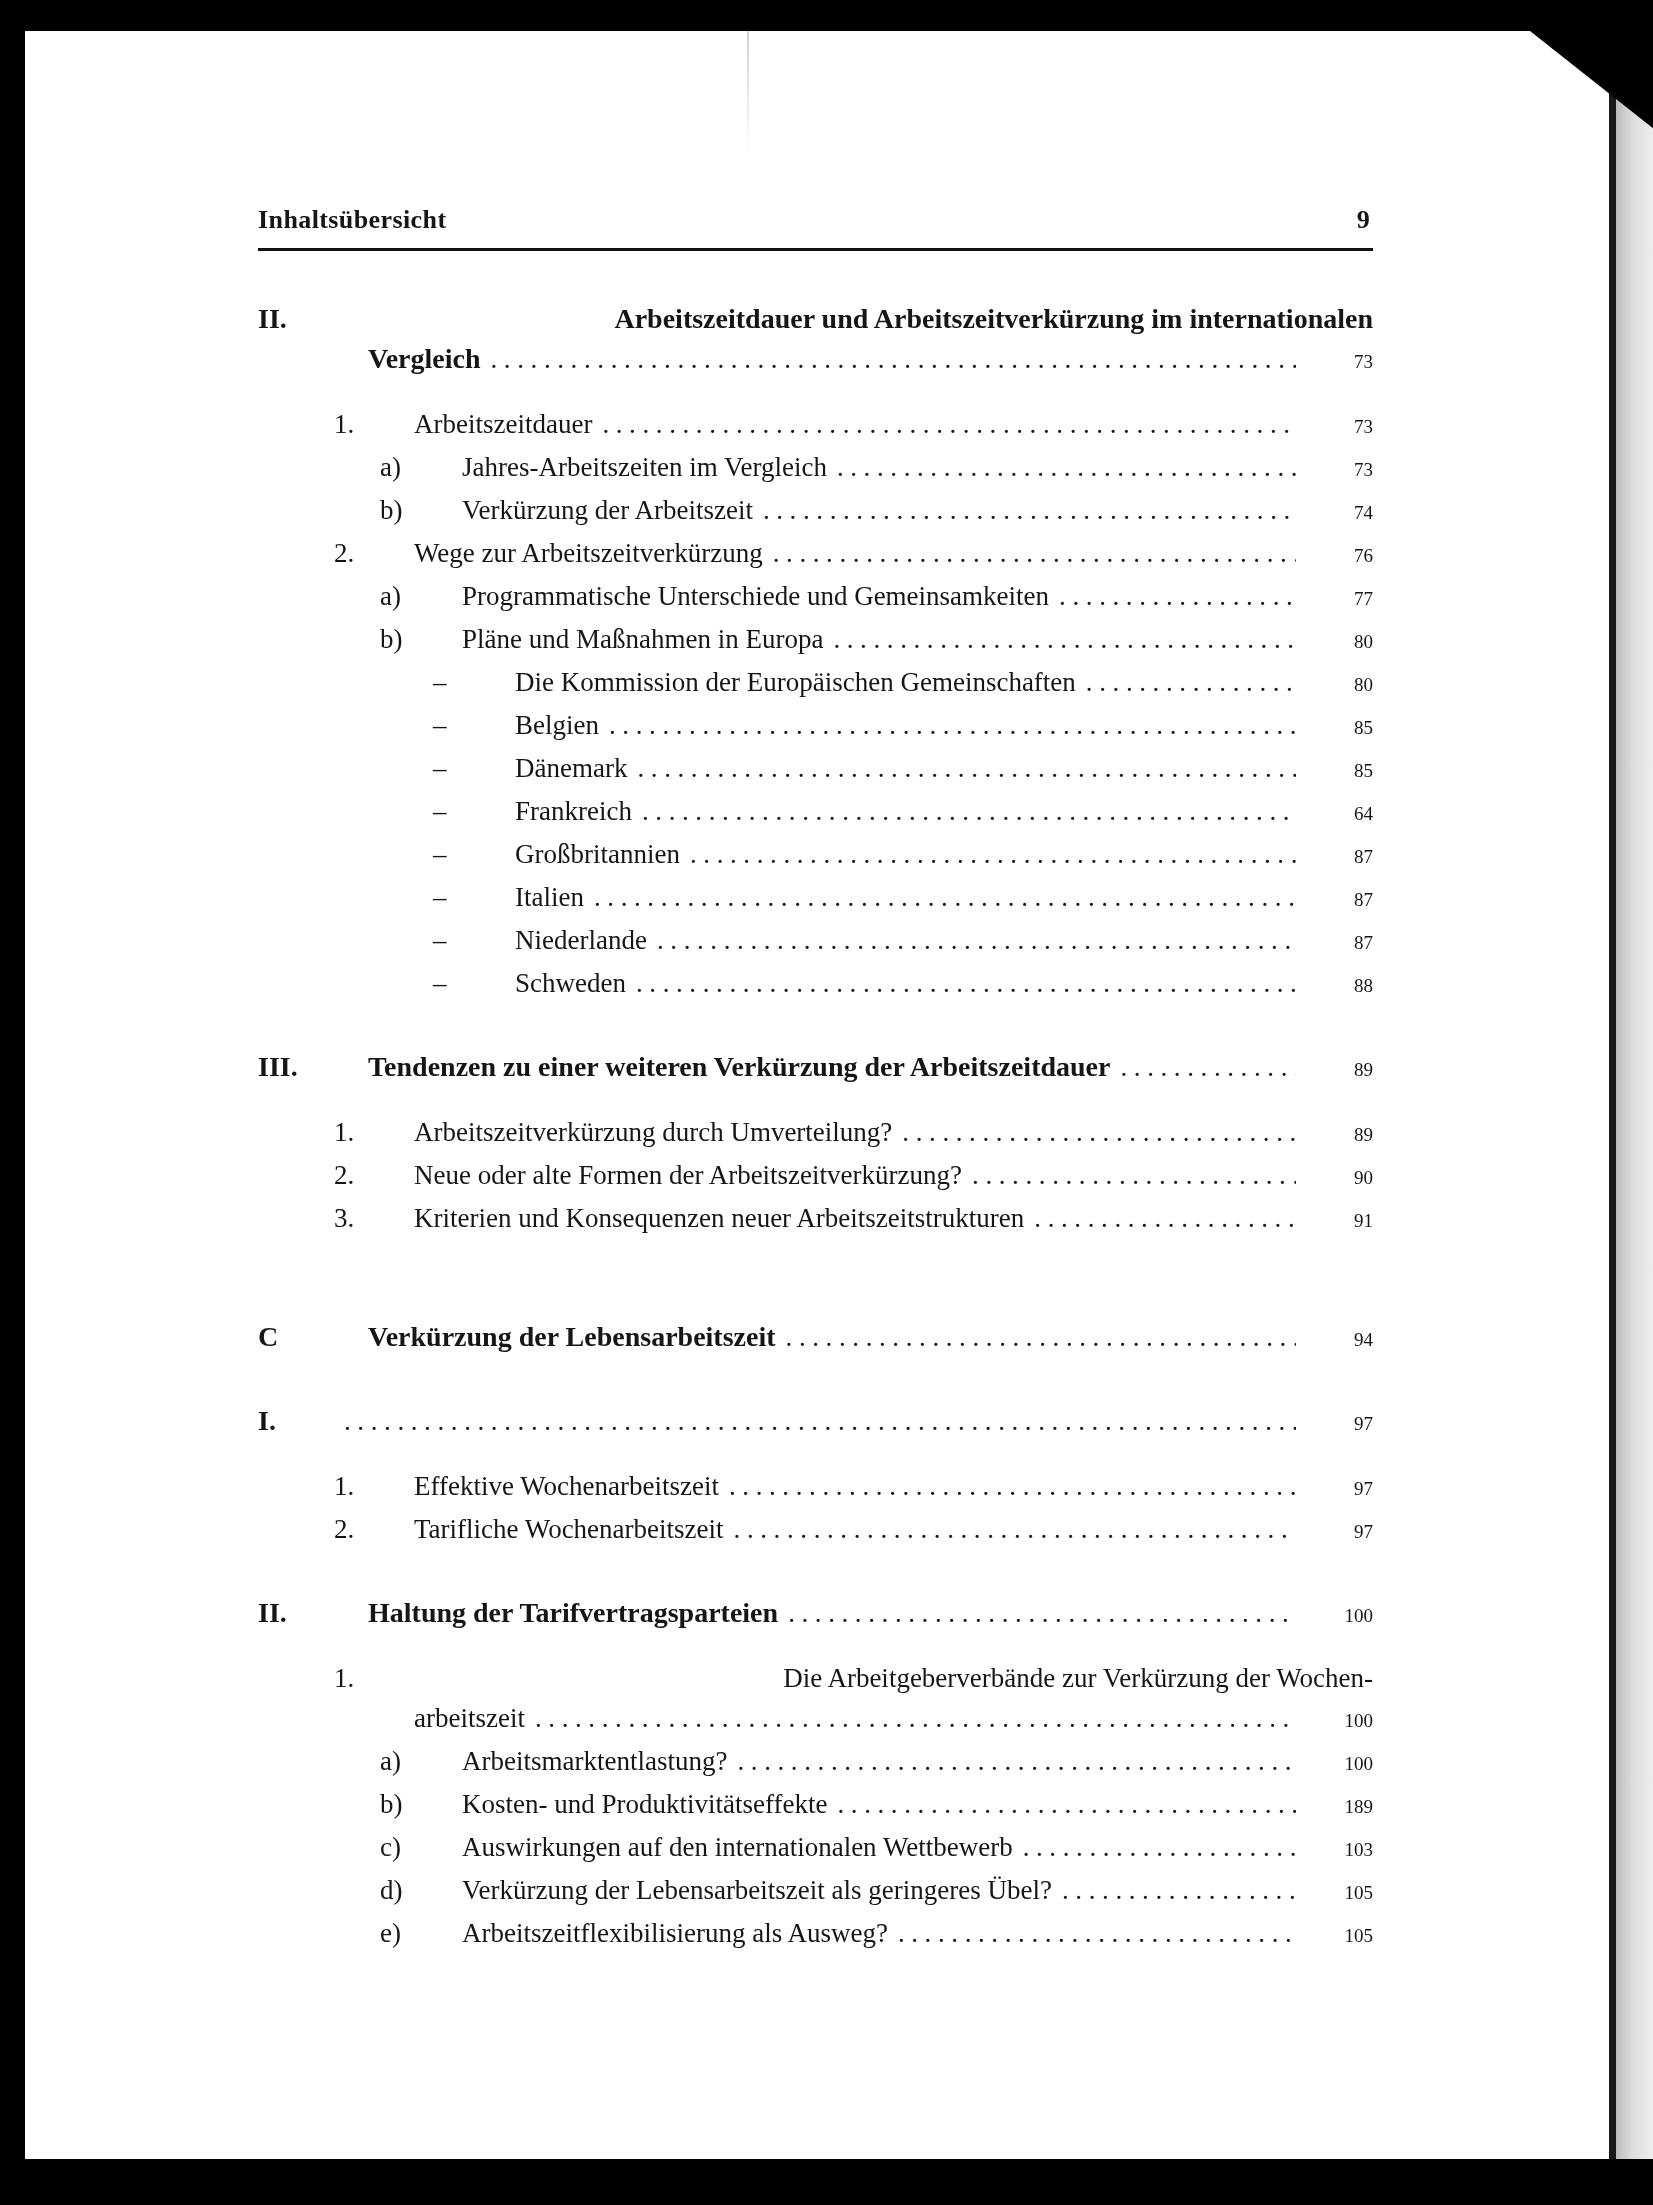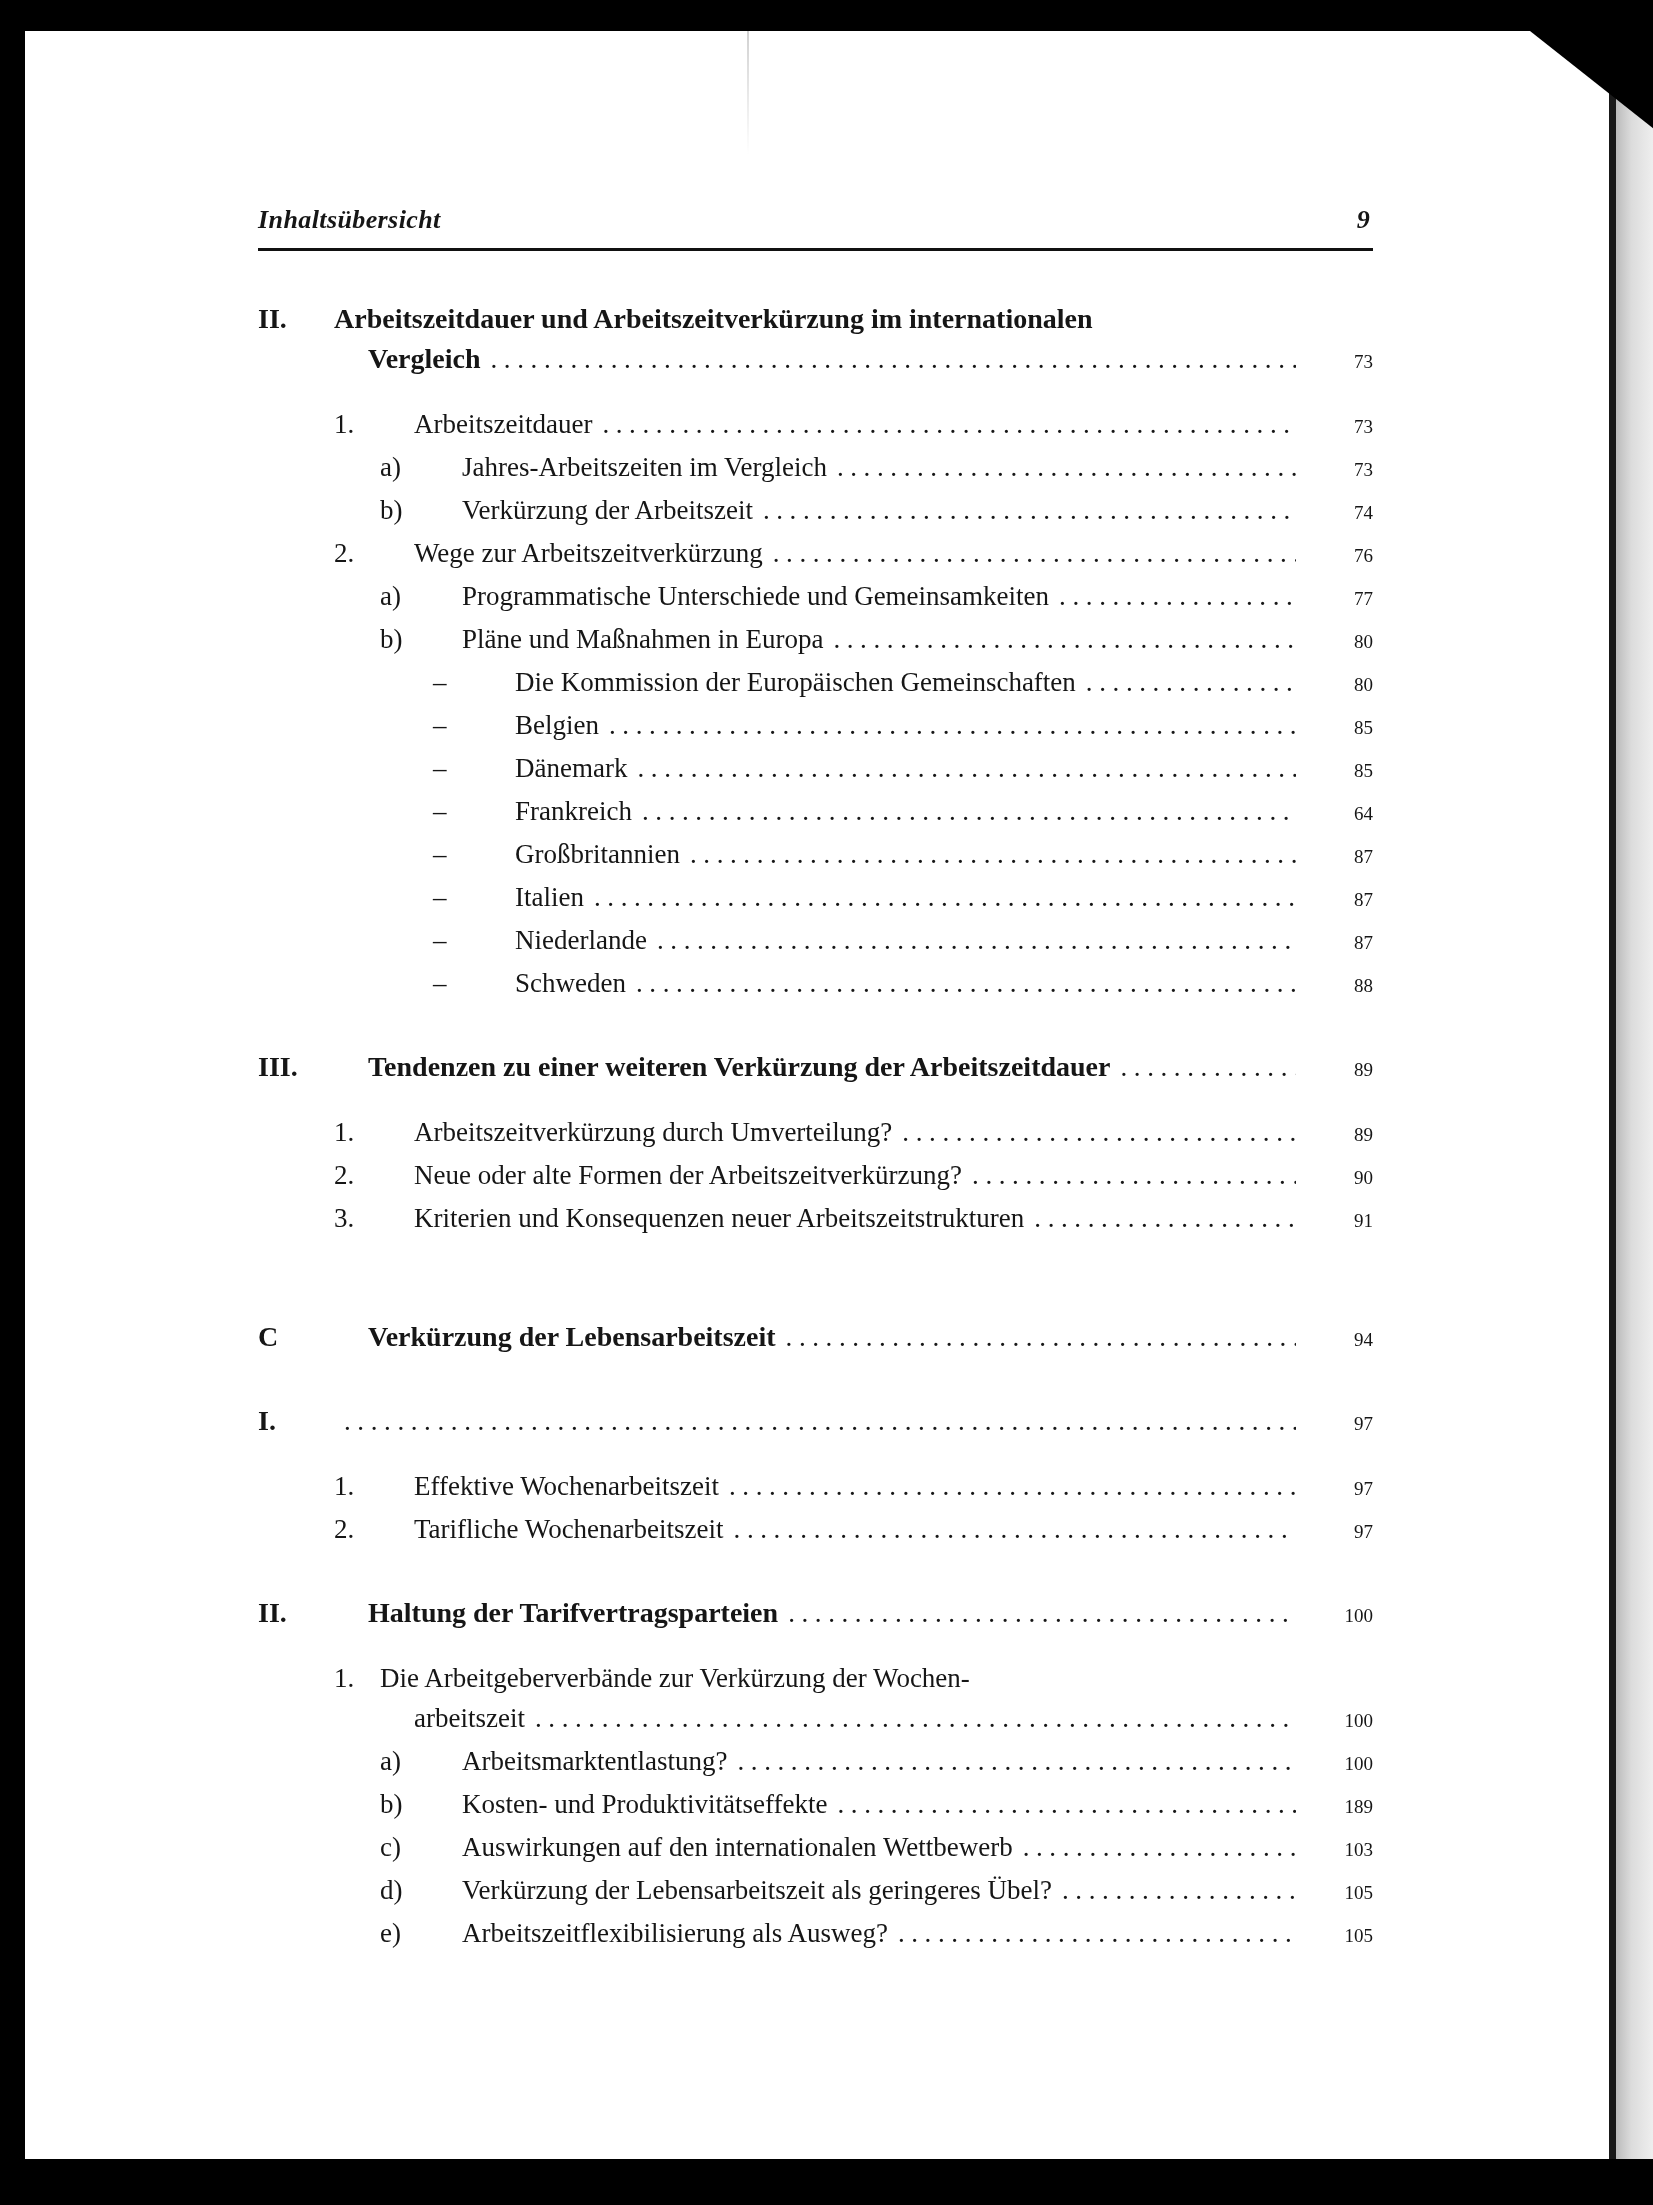--- a/index.html
+++ b/index.html
@@ -32,34 +32,34 @@
   .crease {
     position:absolute; top:31px; left:747px; width:1.7px; height:124px;
     background:linear-gradient(to bottom, rgba(0,0,0,0.18), rgba(0,0,0,0));
     z-index:2;
   }
 
   
   .content { position:absolute; left:258px; top:205px; width:1115px; z-index:2; }
   .header {
     display:flex; justify-content:space-between; align-items:baseline;
-    border-bottom:3.3px solid #111; padding-bottom:13.2px;font-style:italic;
+    border-bottom:3.3px solid #111; padding-bottom:13.2px;
   }
   .header-title { font-weight:bold; font-size:26px; letter-spacing:0.4px; }
   .header-page  { font-weight:bold; font-size:26px; padding-right:3.3px; }
 
   .toc { margin-top:48px; }
   .entry { display:flex; font-size:27px; line-height:40px; }
   .entry.bold { font-weight:bold; font-size:28px; }
   .entry .marker { flex:0 0 76px; }
   .entry.lvl1 { padding-left:76px; }  .entry.lvl1 .marker { flex:0 0 46px; }
   .entry.lvl2 { padding-left:122px; } .entry.lvl2 .marker { flex:0 0 48px; }
   .entry.lvl3 { padding-left:175px; } .entry.lvl3 .marker { flex:0 0 48px; }
   .entry .body { flex:1; min-width:0; }
-  .line-wrap { white-space:nowrap; }
+  .line-wrap { white-space:nowrap;text-align:right; }
   .line-last { display:flex; align-items:baseline; }
   .line-last .txt { white-space:nowrap;margin-left:34px; }
   .dots {
     flex:1; min-width:0; overflow:hidden; white-space:nowrap;
     letter-spacing:6.6px; padding-left:10px; margin-right:13.2px;
     font-weight:normal; font-size:27px;
   }
   .pg { flex:0 0 64px; text-align:right; font-weight:normal; font-size:19px; }
   .entry.bold .pg { font-weight:normal; }
 

